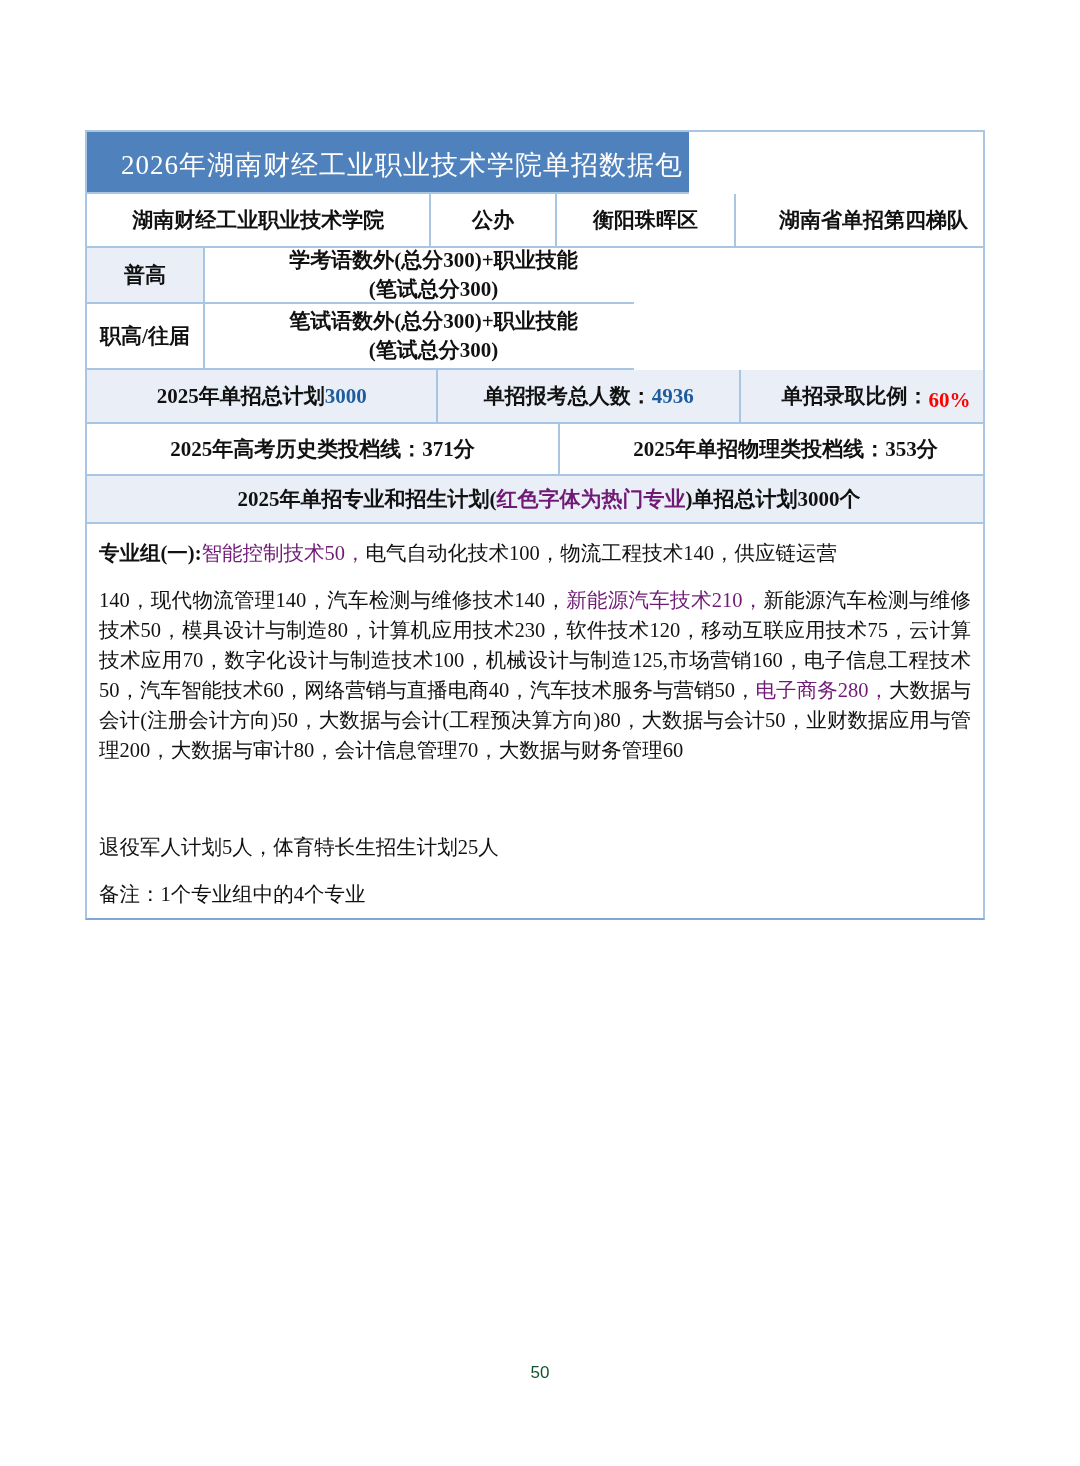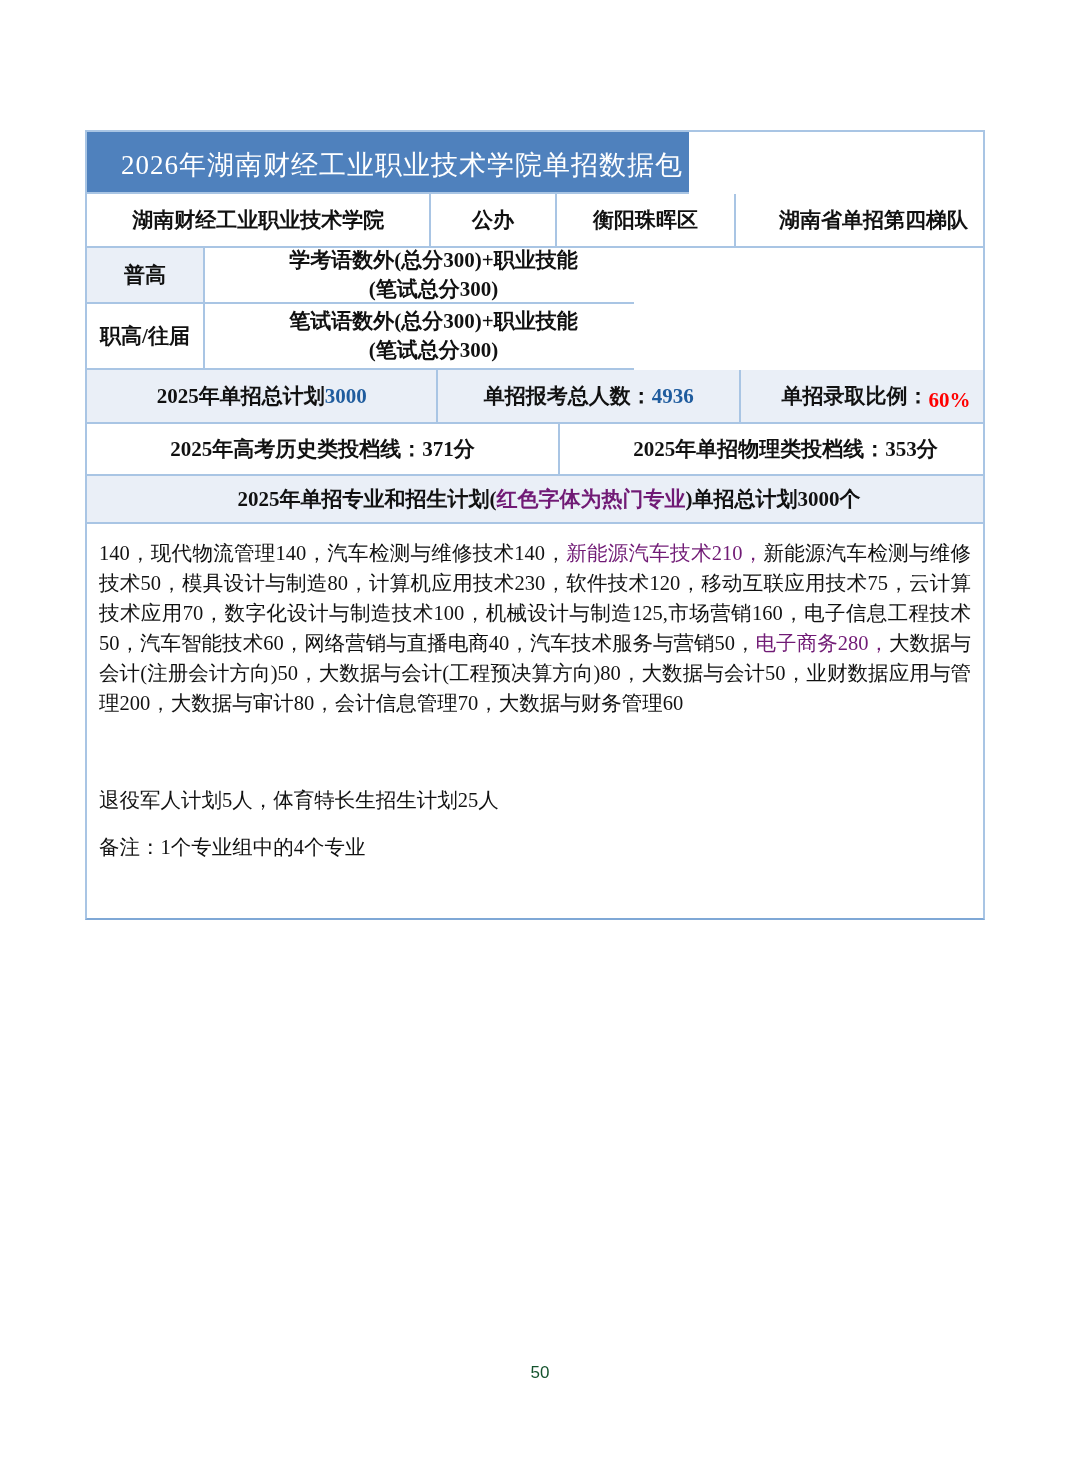--- a/index.html
+++ b/index.html
@@ -183,20 +183,21 @@
 
     <div class="row majors-header-row">
       <div class="cell">
         <span>2025年单招专业和招生计划(</span>
           <span class="hot">红色字体为热门专业</span>
           <span>)单招总计划3000个</span>
       </div>
     </div>
 
     <div class="majors-cell">
+      <p class="p-group"><span class="group-label">专业组(一):</span><span class="hot">智能控制技术50，</span><span>电气自动化技术100，物流工程技术140，供应链运营</span></p>
       <p class="p-body"><span>140，现代物流管理140，汽车检测与维修技术140，</span><span class="hot">新能源汽车技术210，</span><span>新能源汽车检测与维修技术50，模具设计与制造80，计算机应用技术230，软件技术120，移动互联应用技术75，云计算技术应用70，数字化设计与制造技术100，机械设计与制造125,市场营销160，电子信息工程技术50，汽车智能技术60，网络营销与直播电商40，汽车技术服务与营销50，</span><span class="hot">电子商务280，</span><span>大数据与会计(注册会计方向)50，大数据与会计(工程预决算方向)80，大数据与会计50，业财数据应用与管理200，大数据与审计80，会计信息管理70，大数据与财务管理60</span></p>
       <p class="p-veterans">退役军人计划5人，体育特长生招生计划25人</p>
       <p class="p-note">备注：1个专业组中的4个专业</p>
     </div>
 
   </div>
 
   <div class="page-number">50</div>
 
 </div>

